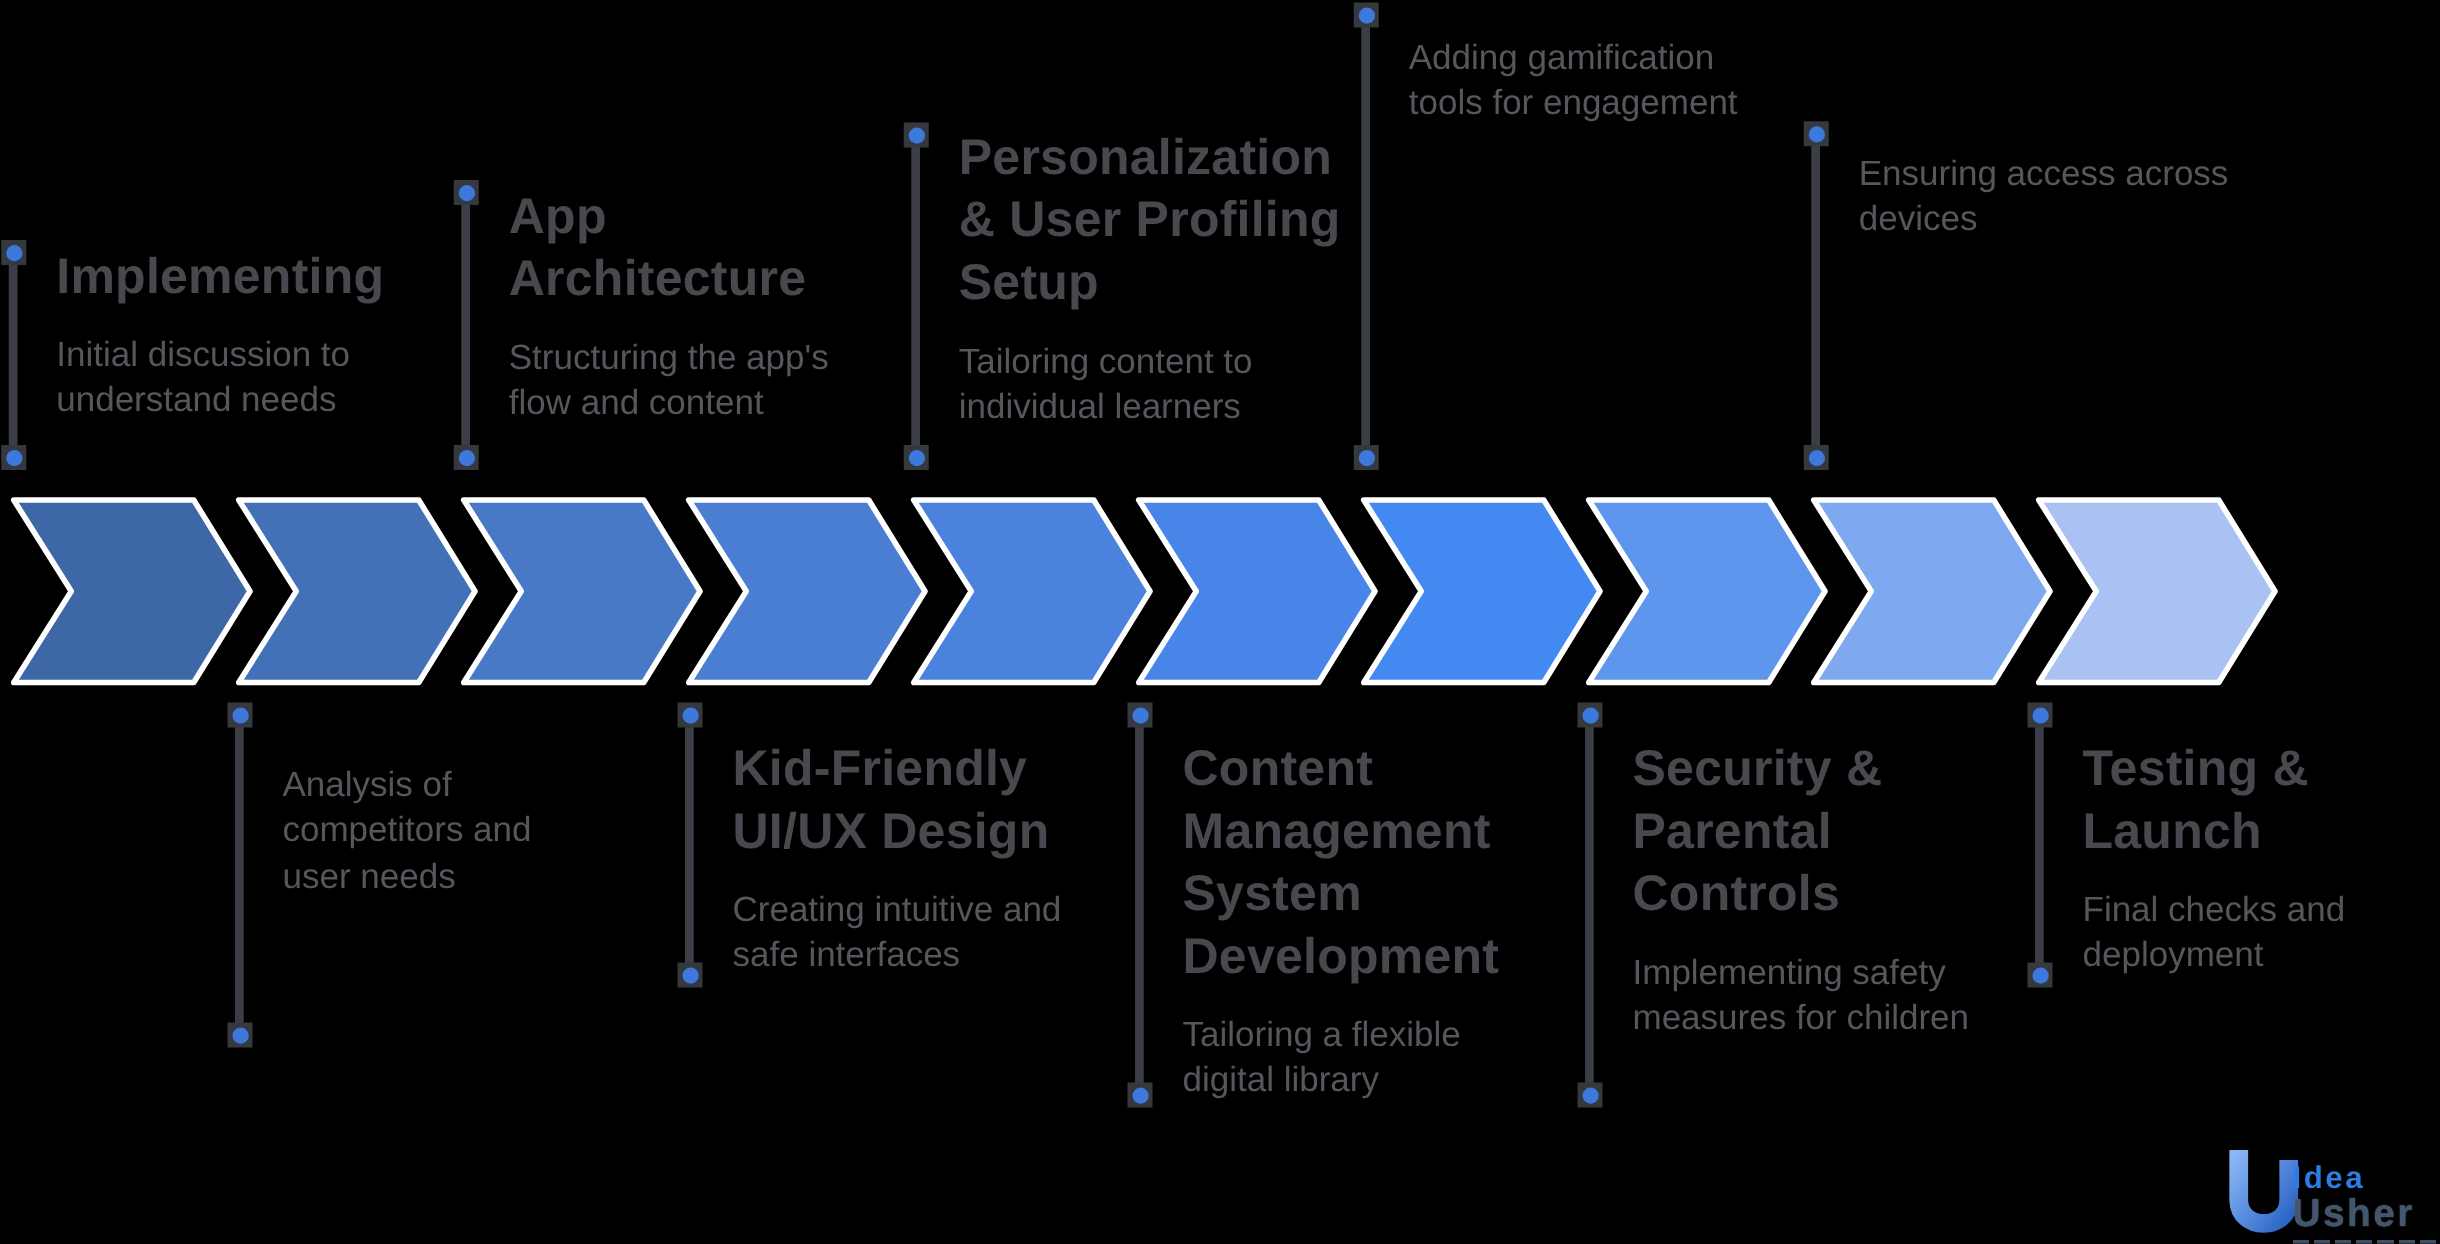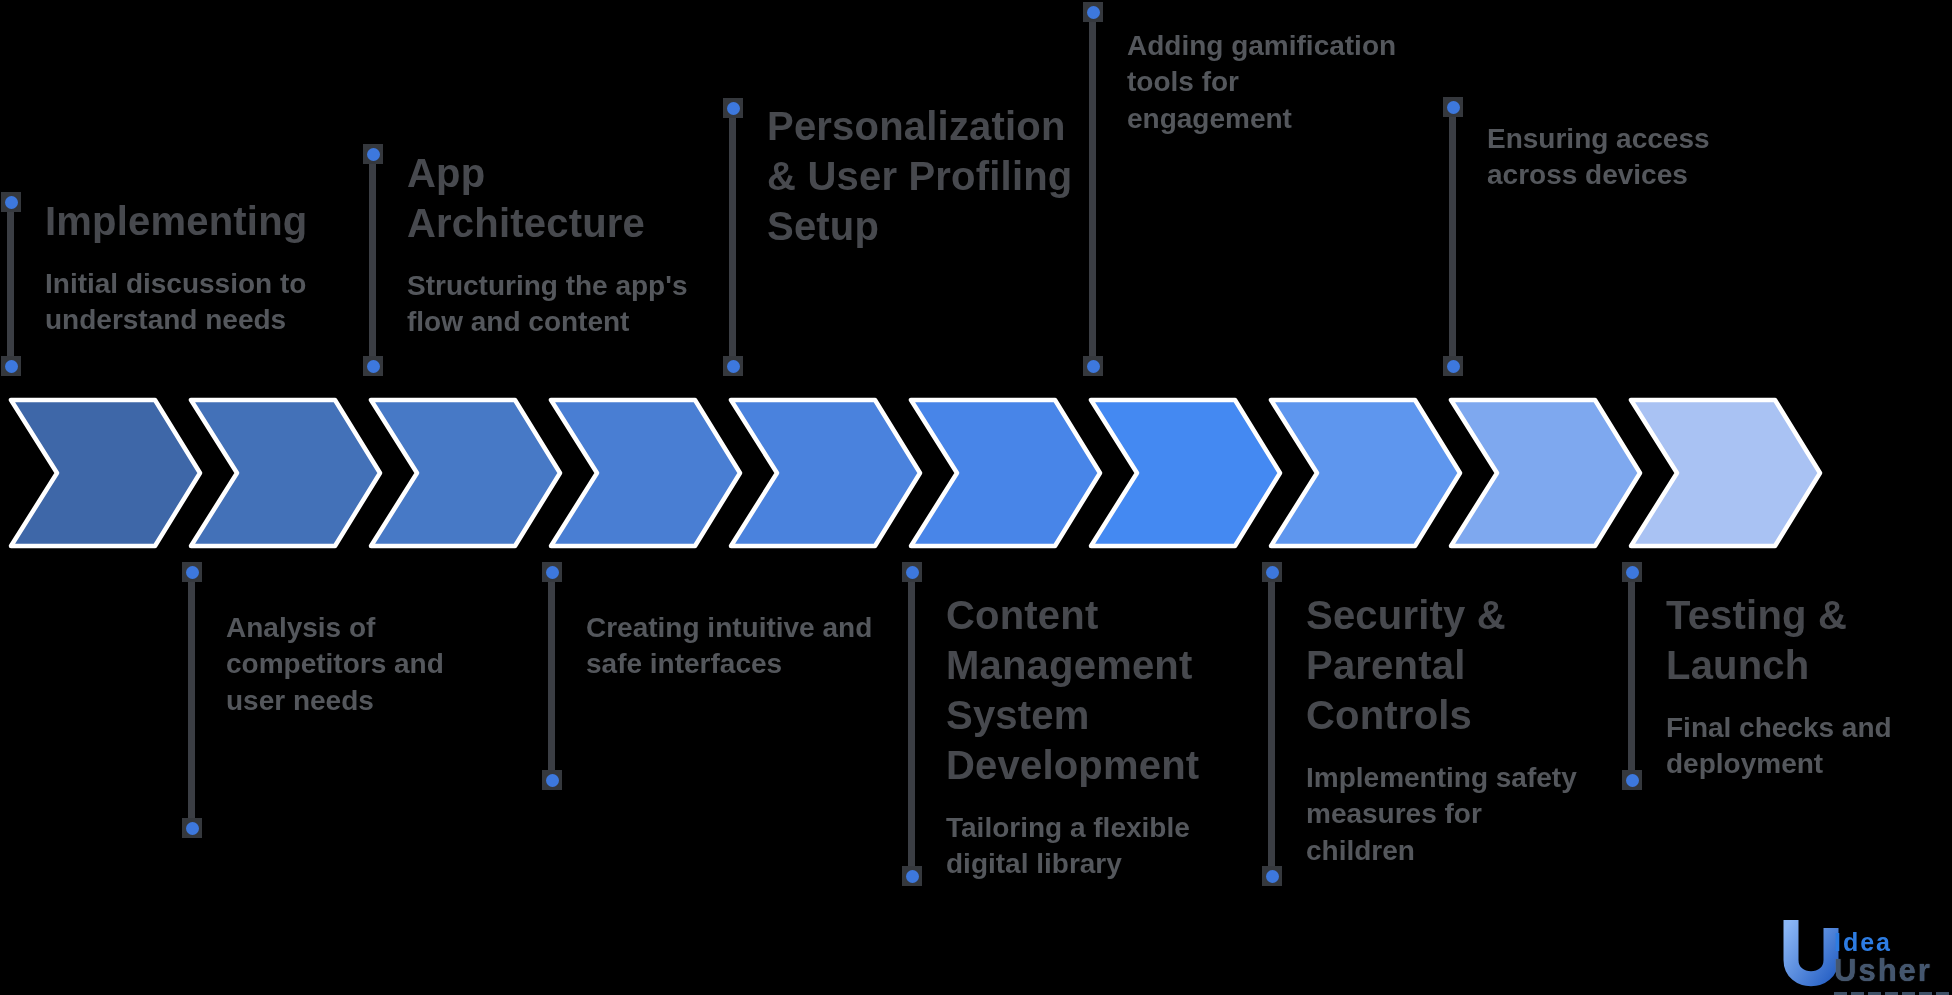--- a/index.html
+++ b/index.html
@@ -9,21 +9,21 @@
   }
   .chev{position:absolute;top:396px;width:196px;height:154px;}
   .vline{position:absolute;width:7px;background:#3b3e44;}
   .cap{
     position:absolute;width:20px;height:20px;background:#35383d;
     display:flex;align-items:center;justify-content:center;
   }
   .dot{width:13px;height:13px;border-radius:50%;background:#3d78dd;}
   .mtext{position:absolute;}
   .mtitle{font-size:40px;font-weight:700;line-height:1.25;color:#47494e;letter-spacing:.2px;}
-  .msub{margin-top:20px;font-size:28px;font-weight:700;line-height:1.3;color:#54575c;}
+  .msub{margin-top:20px;font-size:28px;font-weight:400;line-height:1.3;color:#54575c;}
   .logo{position:absolute;left:1780px;top:916px;display:flex;align-items:flex-start;}
   .logo-words{margin-left:-6px;margin-top:14px;}
   .logo-idea{font-size:25px;font-weight:700;color:#2d7ce2;letter-spacing:2px;line-height:1;}
   .logo-usher{font-size:31px;font-weight:700;color:#44566e;letter-spacing:2px;line-height:1.05;
     text-shadow:0 0 1px #6b7c92;}
   .logo-tagline{
     margin-top:4px;height:6px;width:138px;
     background:repeating-linear-gradient(90deg,#3e5066 0 13px,transparent 13px 17px);
   }
 </style>
@@ -94,20 +94,21 @@
   <div>
     <div class="vline" style="left:729px;top:108px;height:258px"></div>
     <div class="cap" style="left:723px;top:98px">
         <span class="dot"></span>
       </div>
     <div class="cap" style="left:723px;top:356px">
         <span class="dot"></span>
       </div>
     <div class="mtext" style="left:767px;top:101px;width:312px">
       <div class="mtitle">Personalization &amp; User Profiling Setup</div>
+      <div class="msub">Tailoring content to individual learners</div>
     </div>
   </div>
 
   <div>
     <div class="vline" style="left:1089px;top:12px;height:354px"></div>
     <div class="cap" style="left:1083px;top:2px">
         <span class="dot"></span>
       </div>
     <div class="cap" style="left:1083px;top:356px">
         <span class="dot"></span>
@@ -145,20 +146,21 @@
 
   <div>
     <div class="vline" style="left:548px;top:572px;height:208px"></div>
     <div class="cap" style="left:542px;top:562px">
         <span class="dot"></span>
       </div>
     <div class="cap" style="left:542px;top:770px">
         <span class="dot"></span>
       </div>
     <div class="mtext" style="left:586px;top:590px;width:300px">
+      <div class="mtitle">Kid-Friendly UI/UX Design</div>
       <div class="msub">Creating intuitive and safe interfaces</div>
     </div>
   </div>
 
   <div>
     <div class="vline" style="left:908px;top:572px;height:304px"></div>
     <div class="cap" style="left:902px;top:562px">
         <span class="dot"></span>
       </div>
     <div class="cap" style="left:902px;top:866px">

